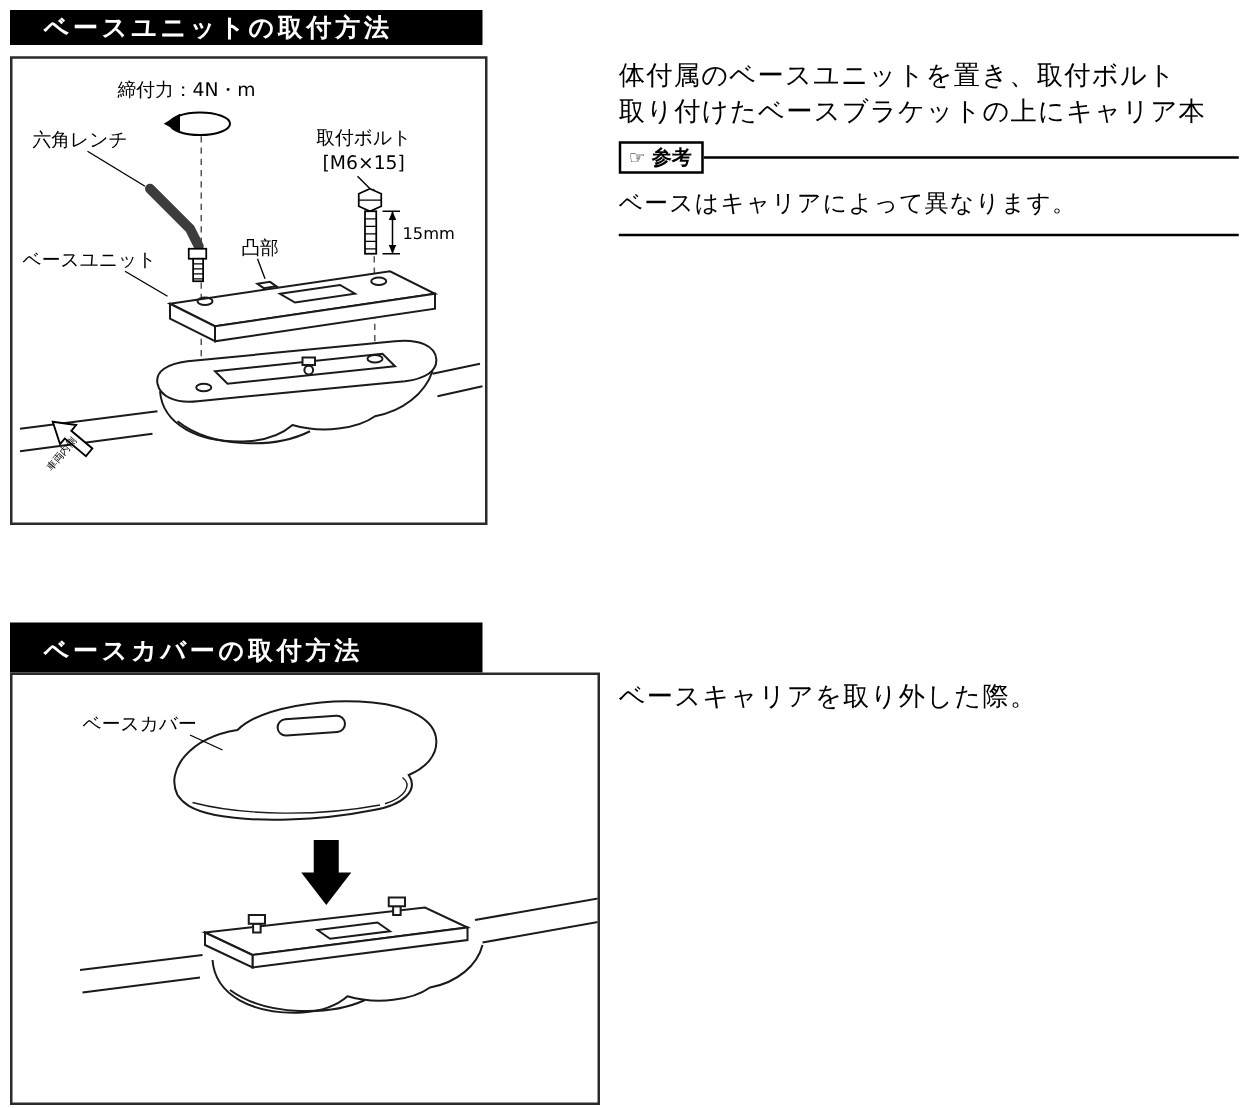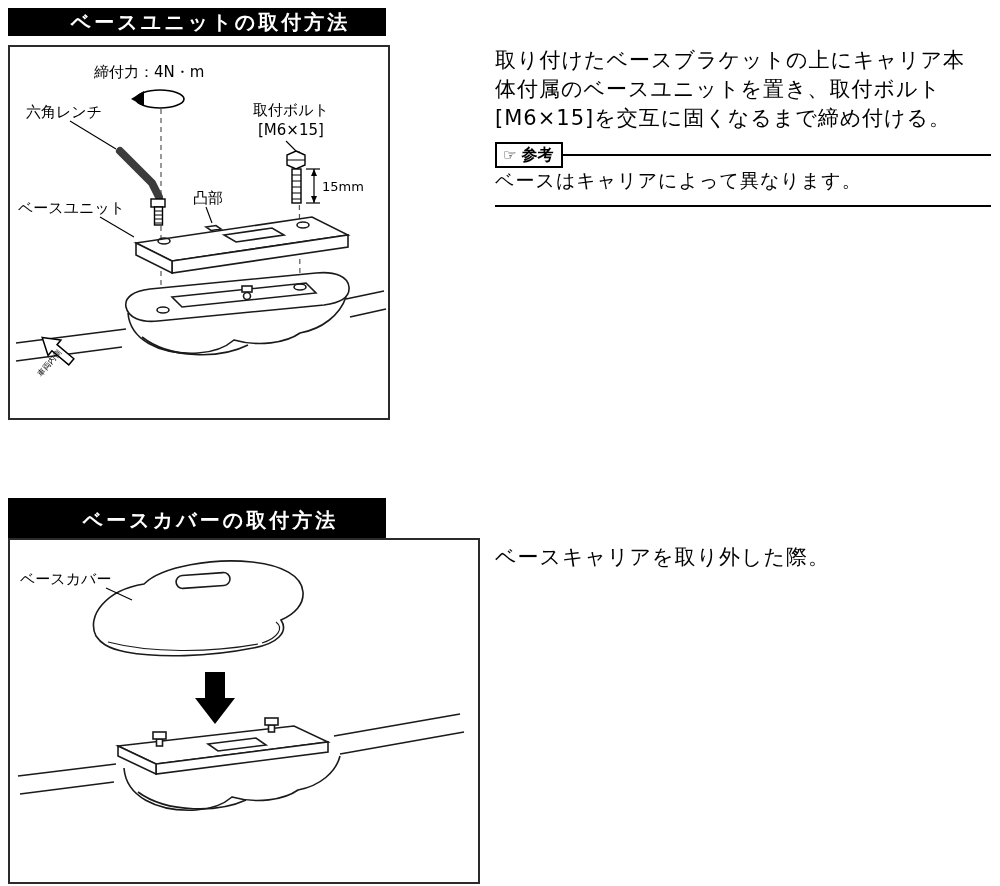--- a/index.html
+++ b/index.html
@@ -6,37 +6,37 @@
   html,body { background:#ffffff; }
   body {
     width:1000px; height:886px; position:relative;
     font-family:"DejaVu Sans","Liberation Sans",sans-serif;
     color:#000;
   }
   .abs { position:absolute; }
   .header-bar {
     position:absolute; background:#000; color:#fff;
     display:flex; align-items:center; padding-left:27px;
-    font-size:20px; font-weight:bold; letter-spacing:3px;justify-content:center;
+    font-size:20px; font-weight:bold; letter-spacing:3px;
   }
   .diagram-box {
     position:absolute; border:2px solid #2b2b2b; background:#fff; overflow:hidden;
   }
   .text-col { position:absolute; }
   .body-line {
     font-size:21px; line-height:29px; height:29px; letter-spacing:1px; white-space:nowrap;
   }
   .note-head { display:flex; align-items:center; margin-top:9px; }
   .note-box {
     border:2px solid #000; display:inline-flex; align-items:center; gap:5px;
     padding:2px 8px 2px 6px; font-size:16px; font-weight:bold; line-height:18px;
   }
   .note-icon { font-size:15px; font-weight:normal; }
   .note-rule { flex:1; border-top:2px solid #000; }
-  .note-text { font-size:19px; letter-spacing:1px; }
+  .note-text { font-size:19px; margin-top:11px; letter-spacing:1px; }
   .note-bottom { border-top:2px solid #000; margin-top:11px; }
   svg { display:block; font-family:inherit; }
   svg text { fill:#000; }
 </style>
 </head>
 <body>
 
 <div class="abs" style="left:0;top:0;width:1000px;height:886px;">
 
   <div class="header-bar" style="left:8px;top:8px;width:378px;height:28px;">
@@ -131,40 +131,39 @@
       <g transform="translate(46,302) rotate(-50)">
         <polygon points="0,-18 10,-2 4,-2 4,20 -4,20 -4,-2 -10,-2" fill="#fff" stroke="#000" stroke-width="1.5"></polygon>
       </g>
       <g transform="translate(31,330) rotate(-50)">
         <text x="0" y="0" font-size="8">車両内側</text>
       </g>
     </svg>
   </div>
 
   <div class="text-col" style="left:495px;top:46px;width:496px;">
+    <div class="body-line">体付属のベースユニットを置き、取付ボルト</div>
     <div class="body-line">取り付けたベースブラケットの上にキャリア本</div>
-    <div class="body-line">体付属のベースユニットを置き、取付ボルト</div>
-    <div class="body-line">[M6×15]を交互に固くなるまで締め付ける。</div>
 
     <div class="note-head">
       <div class="note-box">
         <span class="note-icon">☞</span>
         <span>参考</span>
       </div>
       <div class="note-rule"></div>
     </div>
     <div class="note-text">ベースはキャリアによって異なります。</div>
     <div class="note-bottom"></div>
   </div>
 
   <div class="header-bar" style="left:8px;top:498px;width:378px;height:44px;">
     <span>ベースカバーの取付方法</span>
   </div>
 
-  <div class="diagram-box" style="left:8px;top:538px;width:472px;height:346px;">
+  <div class="diagram-box" style="left:8px;top:538px;width:472px;height:346px;padding-left:46px;">
     <svg width="468" height="342" viewBox="0 0 468 342">
 
       <g stroke="#1a1a1a" stroke-width="1.6" fill="none">
         <line x1="8" y1="236" x2="106" y2="224"></line>
         <line x1="10" y1="254" x2="104" y2="242"></line>
         <line x1="324" y1="196" x2="450" y2="174"></line>
         <line x1="330" y1="214" x2="454" y2="192"></line>
       </g>
 
       <g stroke="#1a1a1a" stroke-width="1.6" fill="none">

